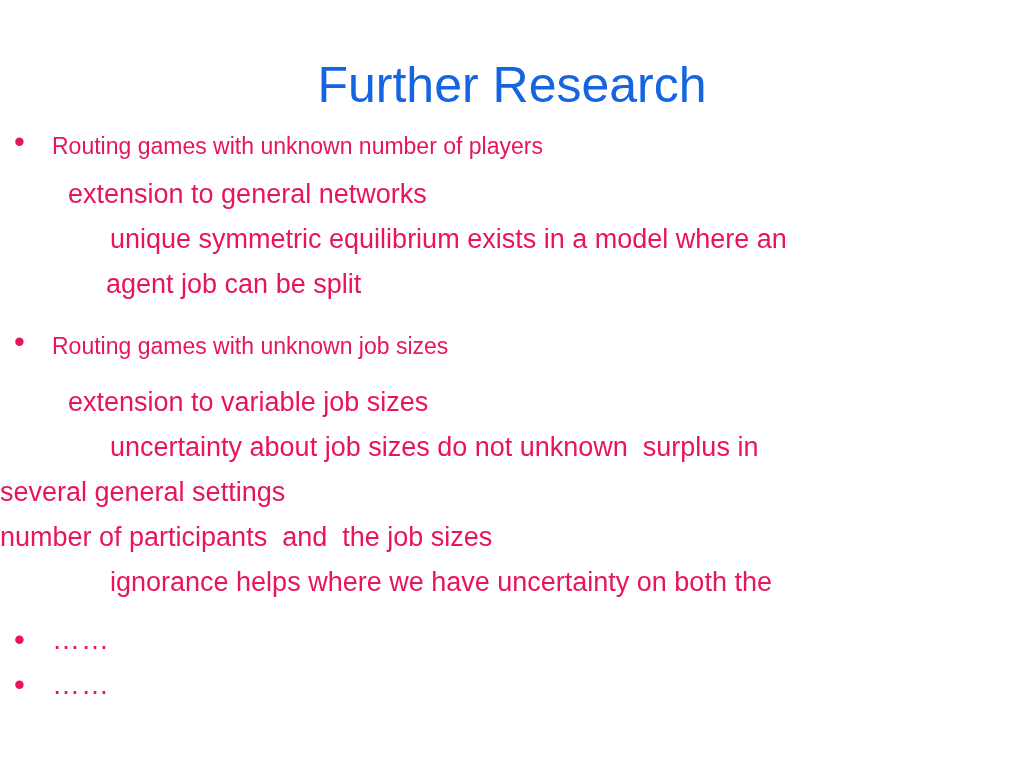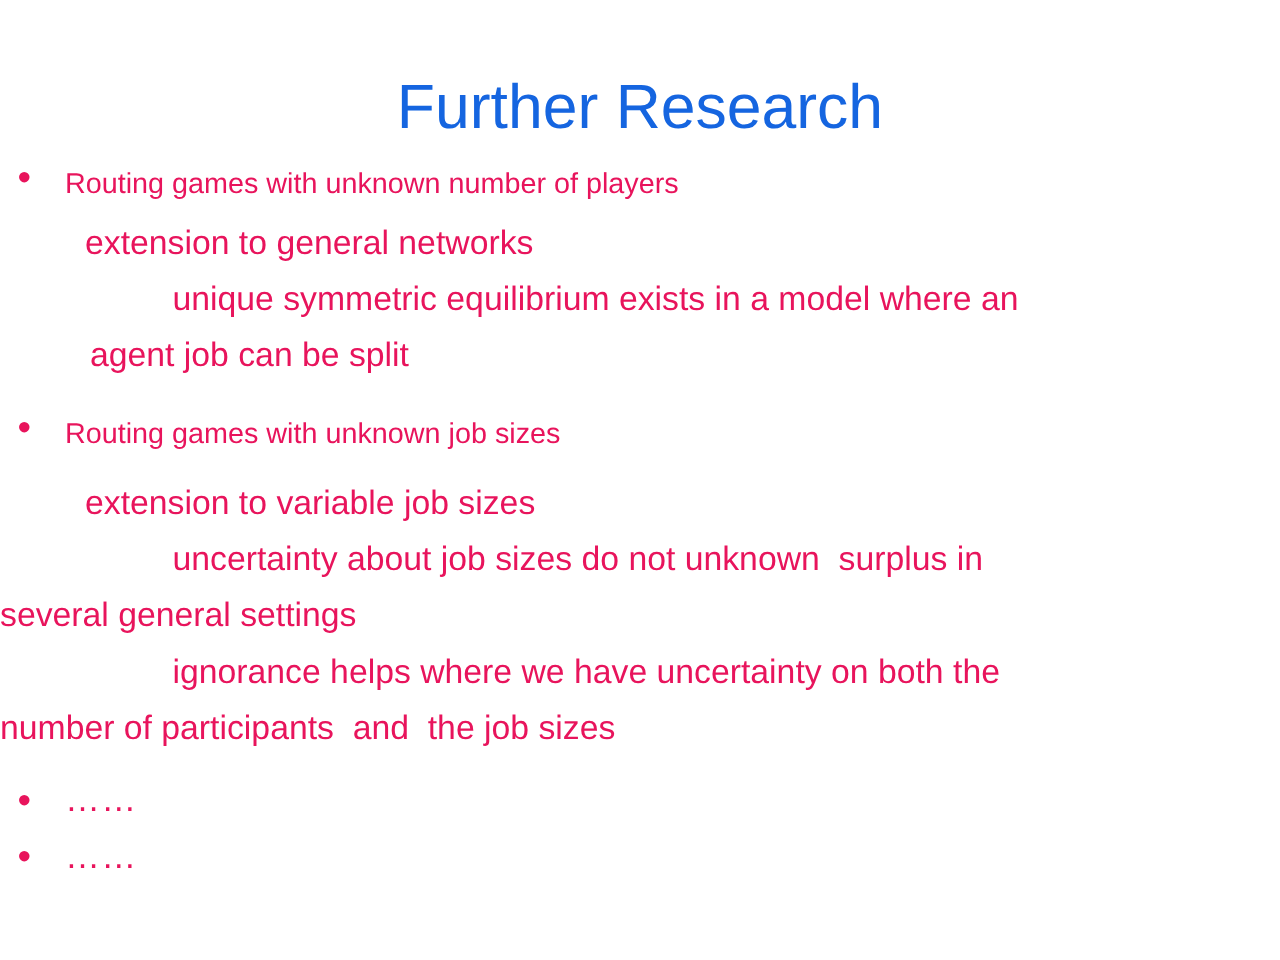--- a/index.html
+++ b/index.html
@@ -85,22 +85,22 @@
 
   
   .sub-line {
     display: block;
     height: 45px;
     font-size: 27px;
     line-height: 1.0;
     white-space: pre;
   }
   .indent-a { padding-left: 68px; }
-  .indent-b { padding-left: 110px; margin-left: 28px; }
-  .indent-c { padding-left: 72px; }
+  .indent-b { padding-left: 110px; }
+  .indent-c { padding-left: 106px; }
   .indent-d { }
 
   .spacer-sm { display: block; height: 10px; }
   .spacer-md { display: block; height: 18px; }
 
   sup.sup {
     font-size: 0.62em;
     vertical-align: super;
     line-height: 0;
   }
@@ -136,23 +136,23 @@
     </div>
 
     <span class="spacer-md"></span>
 
     <div class="sub-line indent-a">extension to variable job sizes</div>
 
     <div class="sub-line indent-b">uncertainty about job sizes do not unknown  surplus in</div>
 
     <div class="sub-line indent-d">several general settings</div>
 
+    <div class="sub-line indent-d">number of participants  and  the job sizes</div>
+
     <div class="sub-line indent-b">ignorance helps where we have uncertainty on both the</div>
-
-    <div class="sub-line indent-d">number of participants  and  the job sizes</div>
 
     <span class="spacer-sm"></span>
 
     <div class="bullet-row ellipsis-row">
       <span class="bullet-mark">•</span>
       <span class="bullet-text">……</span>
     </div>
 
     <div class="bullet-row ellipsis-row">
       <span class="bullet-mark">•</span>

